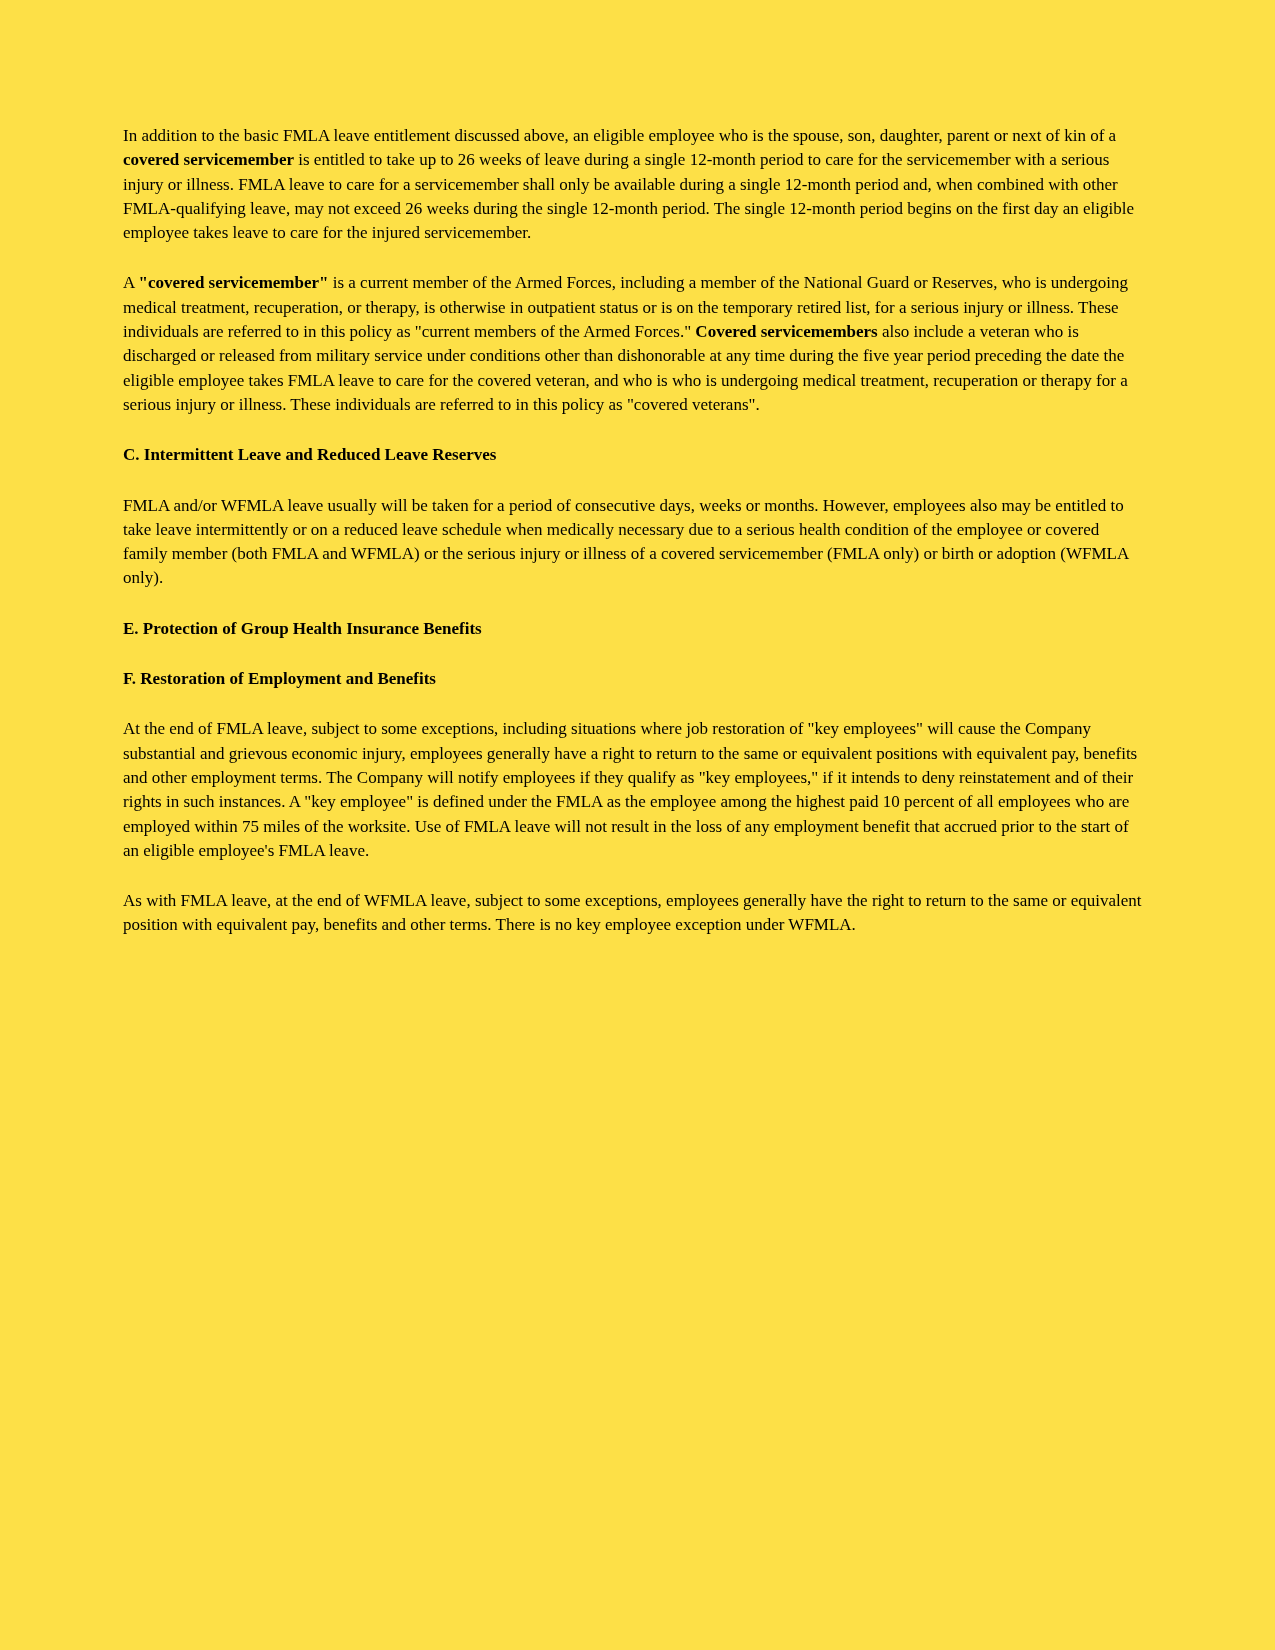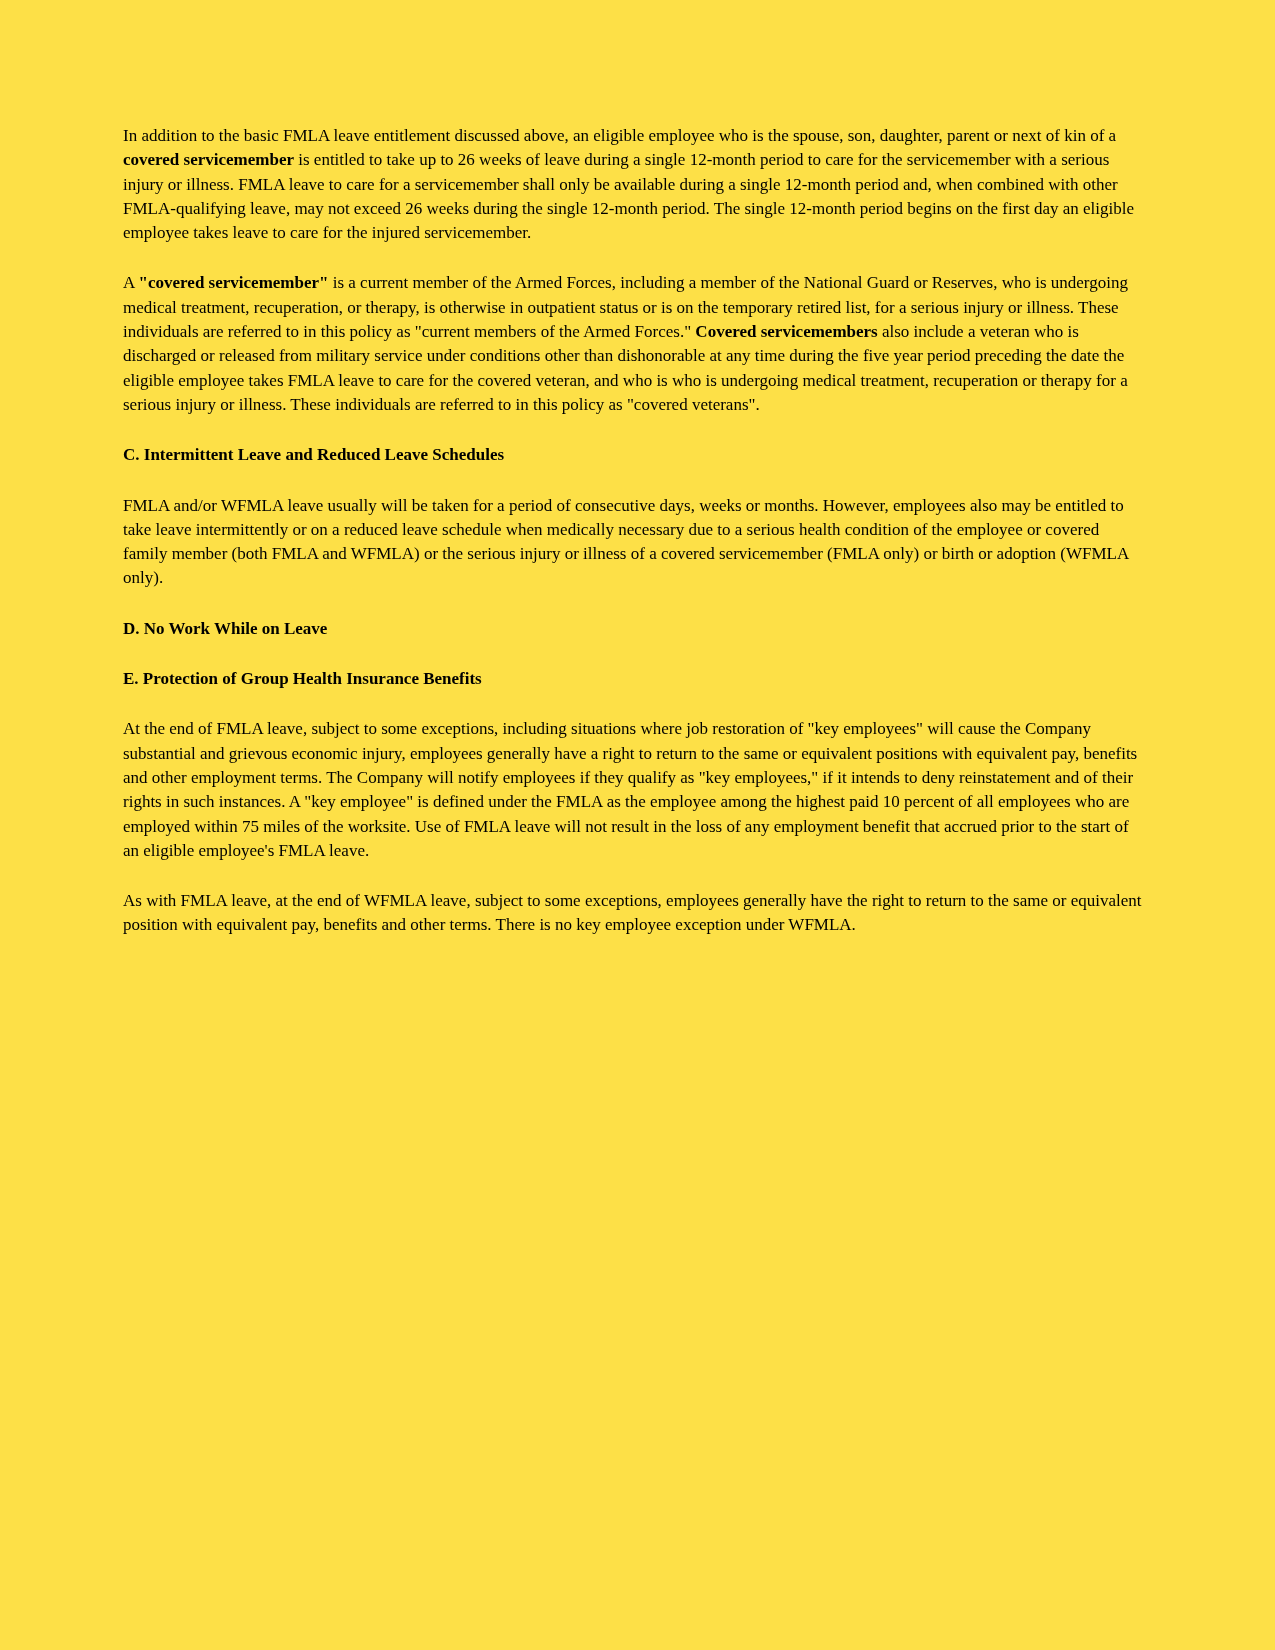--- a/index.html
+++ b/index.html
@@ -51,20 +51,20 @@
     color: #000000;
   }
 </style>
 </head>
 <body>
 
 <div class="page">
   <div class="content" id="doc-content">
       <p class="paragraph"><span>In addition to the basic FMLA leave entitlement discussed above, an eligible employee who is the spouse, son, daughter, parent or next of kin of a </span><span class="bold">covered servicemember</span><span> is entitled to take up to 26 weeks of leave during a single 12-month period to care for the servicemember with a serious injury or illness. FMLA leave to care for a servicemember shall only be available during a single 12-month period and, when combined with other FMLA-qualifying leave, may not exceed 26 weeks during the single 12-month period. The single 12-month period begins on the first day an eligible employee takes leave to care for the injured servicemember.</span></p>
       <p class="paragraph"><span>A </span><span class="bold">"covered servicemember"</span><span> is a current member of the Armed Forces, including a member of the National Guard or Reserves, who is undergoing medical treatment, recuperation, or therapy, is otherwise in outpatient status or is on the temporary retired list, for a serious injury or illness. These individuals are referred to in this policy as "current members of the Armed Forces." </span><span class="bold">Covered servicemembers</span><span> also include a veteran who is discharged or released from military service under conditions other than dishonorable at any time during the five year period preceding the date the eligible employee takes FMLA leave to care for the covered veteran, and who is who is undergoing medical treatment, recuperation or therapy for a serious injury or illness. These individuals are referred to in this policy as "covered veterans".</span></p>
-      <h2 class="heading"><span>C. Intermittent Leave and Reduced Leave Schedules</span></h2>
+      <h2 class="heading"><span>C. Intermittent Leave and Reduced Leave Reserves</span></h2>
       <p class="paragraph"><span>FMLA and/or WFMLA leave usually will be taken for a period of consecutive days, weeks or months. However, employees also may be entitled to take leave intermittently or on a reduced leave schedule when medically necessary due to a serious health condition of the employee or covered family member (both FMLA and WFMLA) or the serious injury or illness of a covered servicemember (FMLA only) or birth or adoption (WFMLA only).</span></p>
-      <h2 class="heading"><span>D. No Work While on Leave</span></h2>
       <h2 class="heading"><span>E. Protection of Group Health Insurance Benefits</span></h2>
+      <h2 class="heading"><span>F. Restoration of Employment and Benefits</span></h2>
       <p class="paragraph"><span>At the end of FMLA leave, subject to some exceptions, including situations where job restoration of "key employees" will cause the Company substantial and grievous economic injury, employees generally have a right to return to the same or equivalent positions with equivalent pay, benefits and other employment terms. The Company will notify employees if they qualify as "key employees," if it intends to deny reinstatement and of their rights in such instances. A "key employee" is defined under the FMLA as the employee among the highest paid 10 percent of all employees who are employed within 75 miles of the worksite. Use of FMLA leave will not result in the loss of any employment benefit that accrued prior to the start of an eligible employee's FMLA leave.</span></p>
       <p class="paragraph"><span>As with FMLA leave, at the end of WFMLA leave, subject to some exceptions, employees generally have the right to return to the same or equivalent position with equivalent pay, benefits and other terms. There is no key employee exception under WFMLA.</span></p>
     </div>
 </div>
 
 </body></html>

